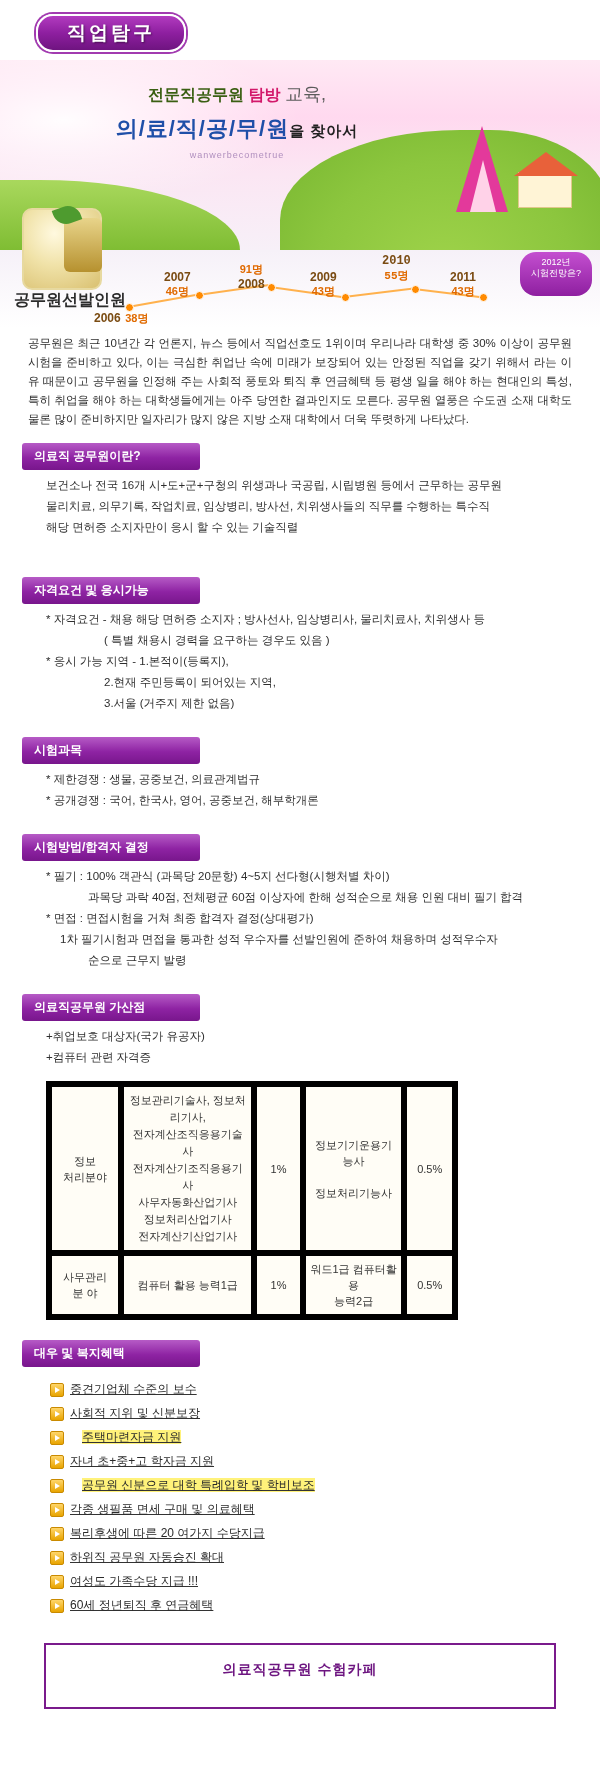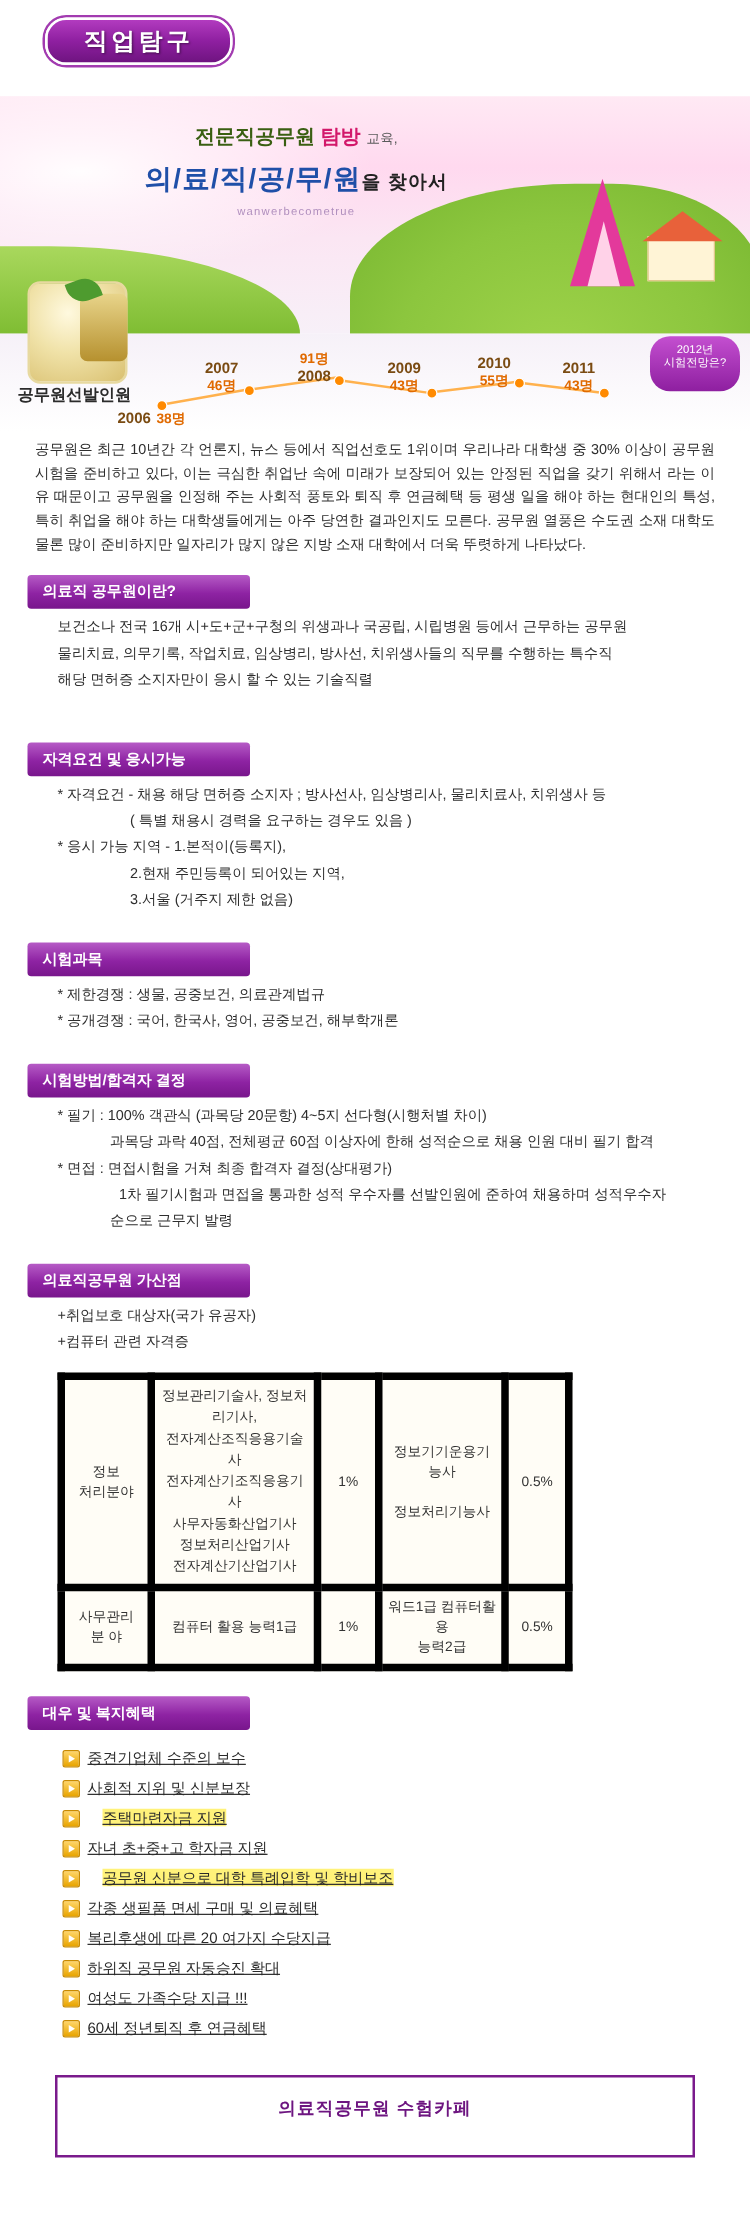--- a/index.html
+++ b/index.html
@@ -14,21 +14,21 @@
   }
   .page {
     position: relative;
     width: 600px;
     overflow: hidden;
   }
 
   
   .top-banner {
     position: relative;
-    height: 77px;
+    height: 60px;
     background: #ffffff;
   }
   .title-plate {
     position: absolute;
     left: 36px;
     top: 14px;
     width: 146px;
     height: 34px;
     border-radius: 17px;
     background: linear-gradient(to bottom, #b23bbf 0%, #8e1fa0 50%, #6f1480 100%);
@@ -125,21 +125,21 @@
     font-size: 16px;
     color: #3a5f12;
     font-weight: bold;
   }
   .hero-line1 .em {
     color: #d2186a;
   }
   .hero-line1 .sm {
     color: #5b5b5b;
     font-weight: normal;
-    font-size: 11px;
+    font-size: 18px;
   }
   .hero-line2 {
     margin-top: 8px;
     font-size: 22px;
     font-weight: bold;
     color: #1f4fa8;
     letter-spacing: 1px;
   }
   .hero-line2 .tail {
     color: #222;
@@ -181,21 +181,21 @@
     left: 30px; top: -4px;
     width: 26px; height: 18px;
     border-radius: 0 14px 0 14px;
     background: #4e9b2f;
     transform: rotate(-20deg);
   }
   .lamp-caption {
     position: absolute;
     left: 14px;
     top: 40px;
-    font-size: 13px;
+    font-size: 16px;
     font-weight: bold;
     color: #2b2b2b;
   }
   .chart-area {
     position: absolute;
     left: 86px;
     right: 6px;
     top: 0;
     height: 78px;
   }
@@ -265,21 +265,21 @@
     border-radius: 3px;
     margin-bottom: 6px;
   }
   .sec-body {
     padding: 0 10px 2px 24px;
     font-size: 11.5px;
     line-height: 19px;
     color: #2e2e2e;
   }
   .sec-body p { margin: 0 0 2px 0; }
-  .indent1 { padding-left: 14px; text-align: center; }
+  .indent1 { padding-left: 14px; }
   .indent2 { padding-left: 58px; }
   .indent3 { padding-left: 42px; }
   .gap { height: 16px; }
 
   
   .qual-table {
     width: 412px;
     margin: 10px 0 0 24px;
     border-collapse: collapse;
     font-size: 11px;
@@ -412,21 +412,21 @@
         <div class="cp-year">2008</div>
       </div>
 
       <div class="chart-dot" style="left:255px; top:43px;"></div>
       <div class="chart-point" style="left:224px; top:20px;">
         <div class="cp-year">2009</div>
         <div class="cp-val">43명</div>
       </div>
 
       <div class="chart-dot" style="left:325px; top:35px;"></div>
-      <div class="chart-point" style="left:296px; top:16px;">
+      <div class="chart-point" style="left:296px; top:4px;font-family:Liberation Mono, monospace;">
         <div class="cp-year">2010</div>
         <div class="cp-val">55명</div>
       </div>
 
       <div class="chart-dot" style="left:393px; top:43px;"></div>
       <div class="chart-point" style="left:364px; top:20px;">
         <div class="cp-year">2011</div>
         <div class="cp-val">43명</div>
       </div>
 

